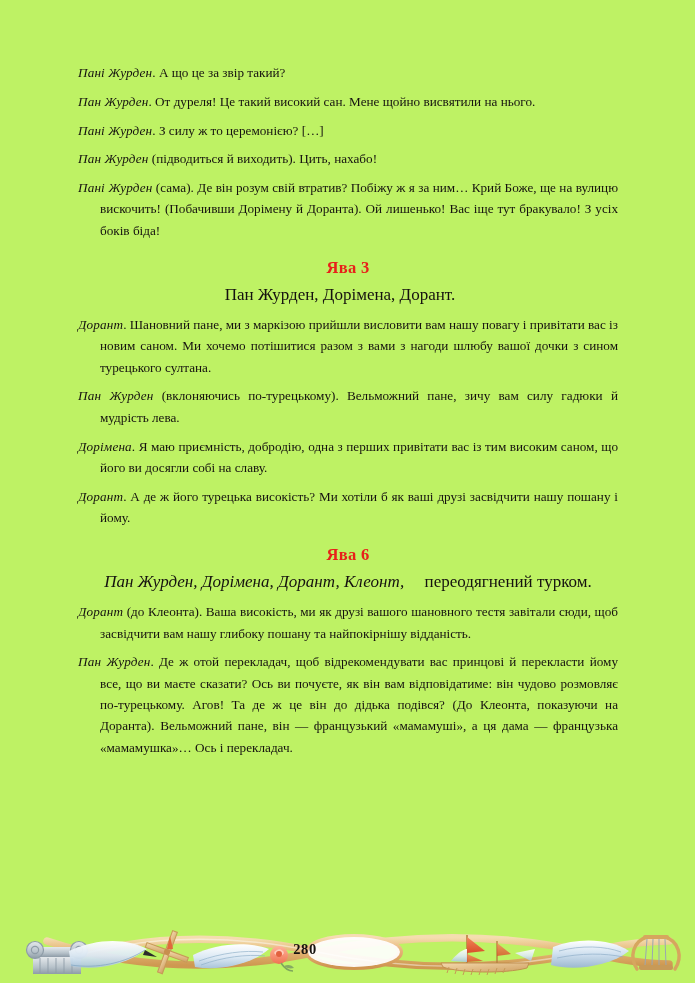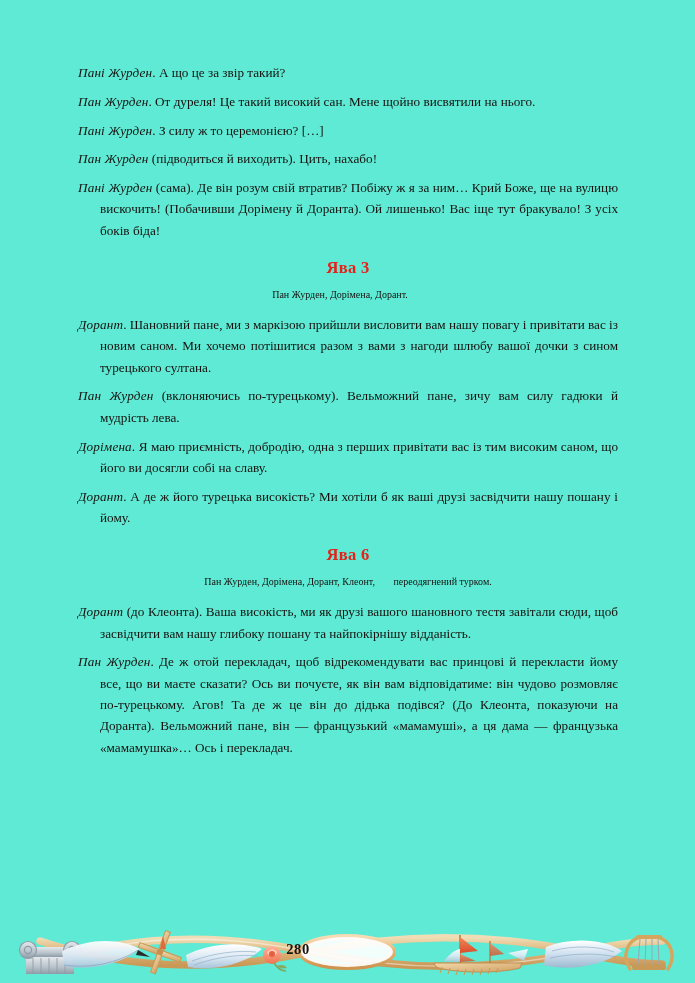--- a/index.html
+++ b/index.html
@@ -13,21 +13,21 @@
     height: 983px;
     position: relative;
     overflow: hidden;
     font-family: "Liberation Serif", "DejaVu Serif", serif;
     color: #15120f;
   }
 
   .page {
     position: absolute;
     inset: 0;
-    background: #5eead4;
+    background: #bef264;
   }
 
   .content {
     position: absolute;
     left: 78px;
     top: 62px;
     width: 540px;
   }
 
   
@@ -56,35 +56,36 @@
   .scene-heading {
     color: #e8201a;
     font-weight: bold;
     font-size: 16.5px;
     text-align: center;
     margin: 17px 0 0 0;
     letter-spacing: 0.3px;
   }
   .scene-cast {
     text-align: center;
-    font-size: 10px;
+    font-size: 17px;
     margin: 9px 0 11px 0;
     line-height: 16px;
   }
   .scene-cast.italic-cast .cast-name {
+    font-style: italic;
   }
   .scene-cast .cast-rest {
     font-style: normal;
     margin-left: 16px;
   }
 
   
   .footer {
     position: absolute;
-    left: 0;
+    left: 7px;
     bottom: 0;
     width: 596px;
     height: 62px;
   }
   .footer svg { display: block; }
   .page-number {
     position: absolute;
     left: 0;
     right: 0;
     top: 20px;

